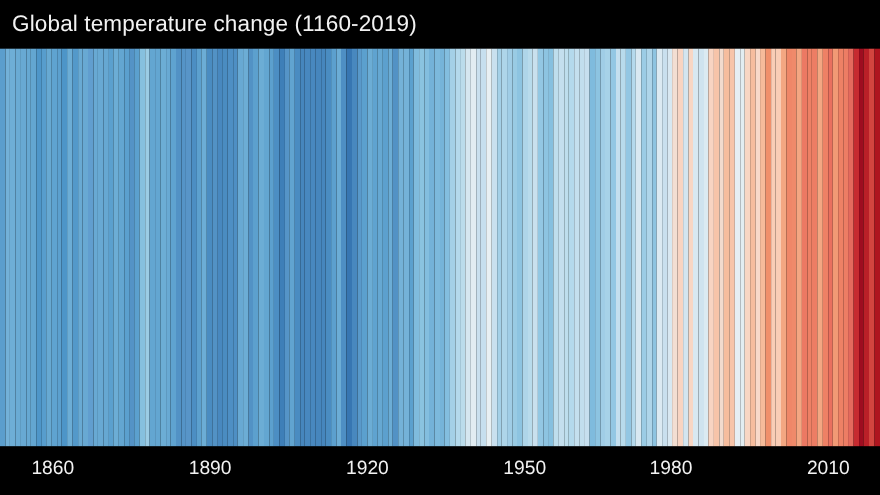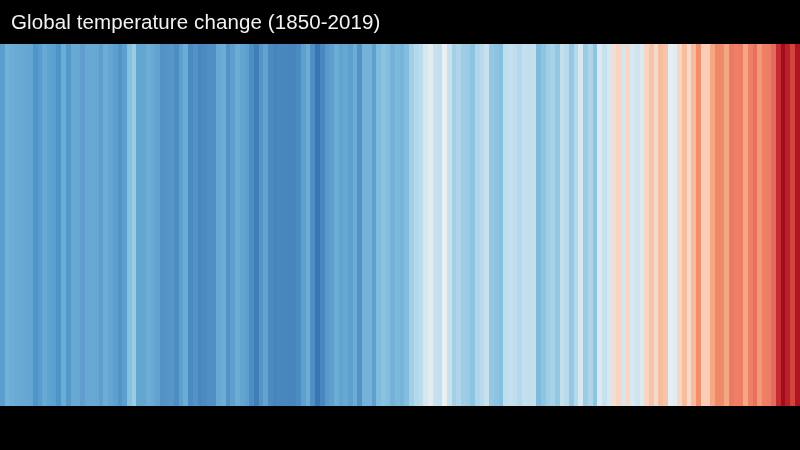--- a/index.html
+++ b/index.html
@@ -68,21 +68,21 @@
     line-height: 22px;
     white-space: nowrap;
     font-weight: 400;
   }
 </style>
 </head>
 <body>
 
 <div id="figure">
 
-  <div id="title">Global temperature change (1850-2019)</div>
+  <div id="title">Global temperature change (1160-2019)</div>
 
   <div id="stripes-band">
       <div class="stripe" style="background-color: rgb(91, 158, 205);"></div>
       <div class="stripe" style="background-color: rgb(115, 177, 216);"></div>
       <div class="stripe" style="background-color: rgb(110, 174, 214);"></div>
       <div class="stripe" style="background-color: rgb(106, 171, 212);"></div>
       <div class="stripe" style="background-color: rgb(104, 169, 211);"></div>
       <div class="stripe" style="background-color: rgb(102, 168, 210);"></div>
       <div class="stripe" style="background-color: rgb(99, 166, 209);"></div>
       <div class="stripe" style="background-color: rgb(78, 150, 201);"></div>
@@ -243,14 +243,22 @@
       <div class="stripe" style="background-color: rgb(238, 129, 101);"></div>
       <div class="stripe" style="background-color: rgb(237, 125, 100);"></div>
       <div class="stripe" style="background-color: rgb(228, 106, 93);"></div>
       <div class="stripe" style="background-color: rgb(198, 43, 48);"></div>
       <div class="stripe" style="background-color: rgb(158, 13, 32);"></div>
       <div class="stripe" style="background-color: rgb(186, 32, 40);"></div>
       <div class="stripe" style="background-color: rgb(210, 69, 63);"></div>
       <div class="stripe" style="background-color: rgb(174, 21, 31);"></div>
     </div>
 
+  <div id="axis">
+      <div class="tick-label" style="left: 48px;">1860</div>
+      <div class="tick-label" style="left: 191px;">1890</div>
+      <div class="tick-label" style="left: 334px;">1920</div>
+      <div class="tick-label" style="left: 477px;">1950</div>
+      <div class="tick-label" style="left: 610px;">1980</div>
+      <div class="tick-label" style="left: 753px;">2010</div>
+    </div>
 
 </div>
 
 </body></html>

